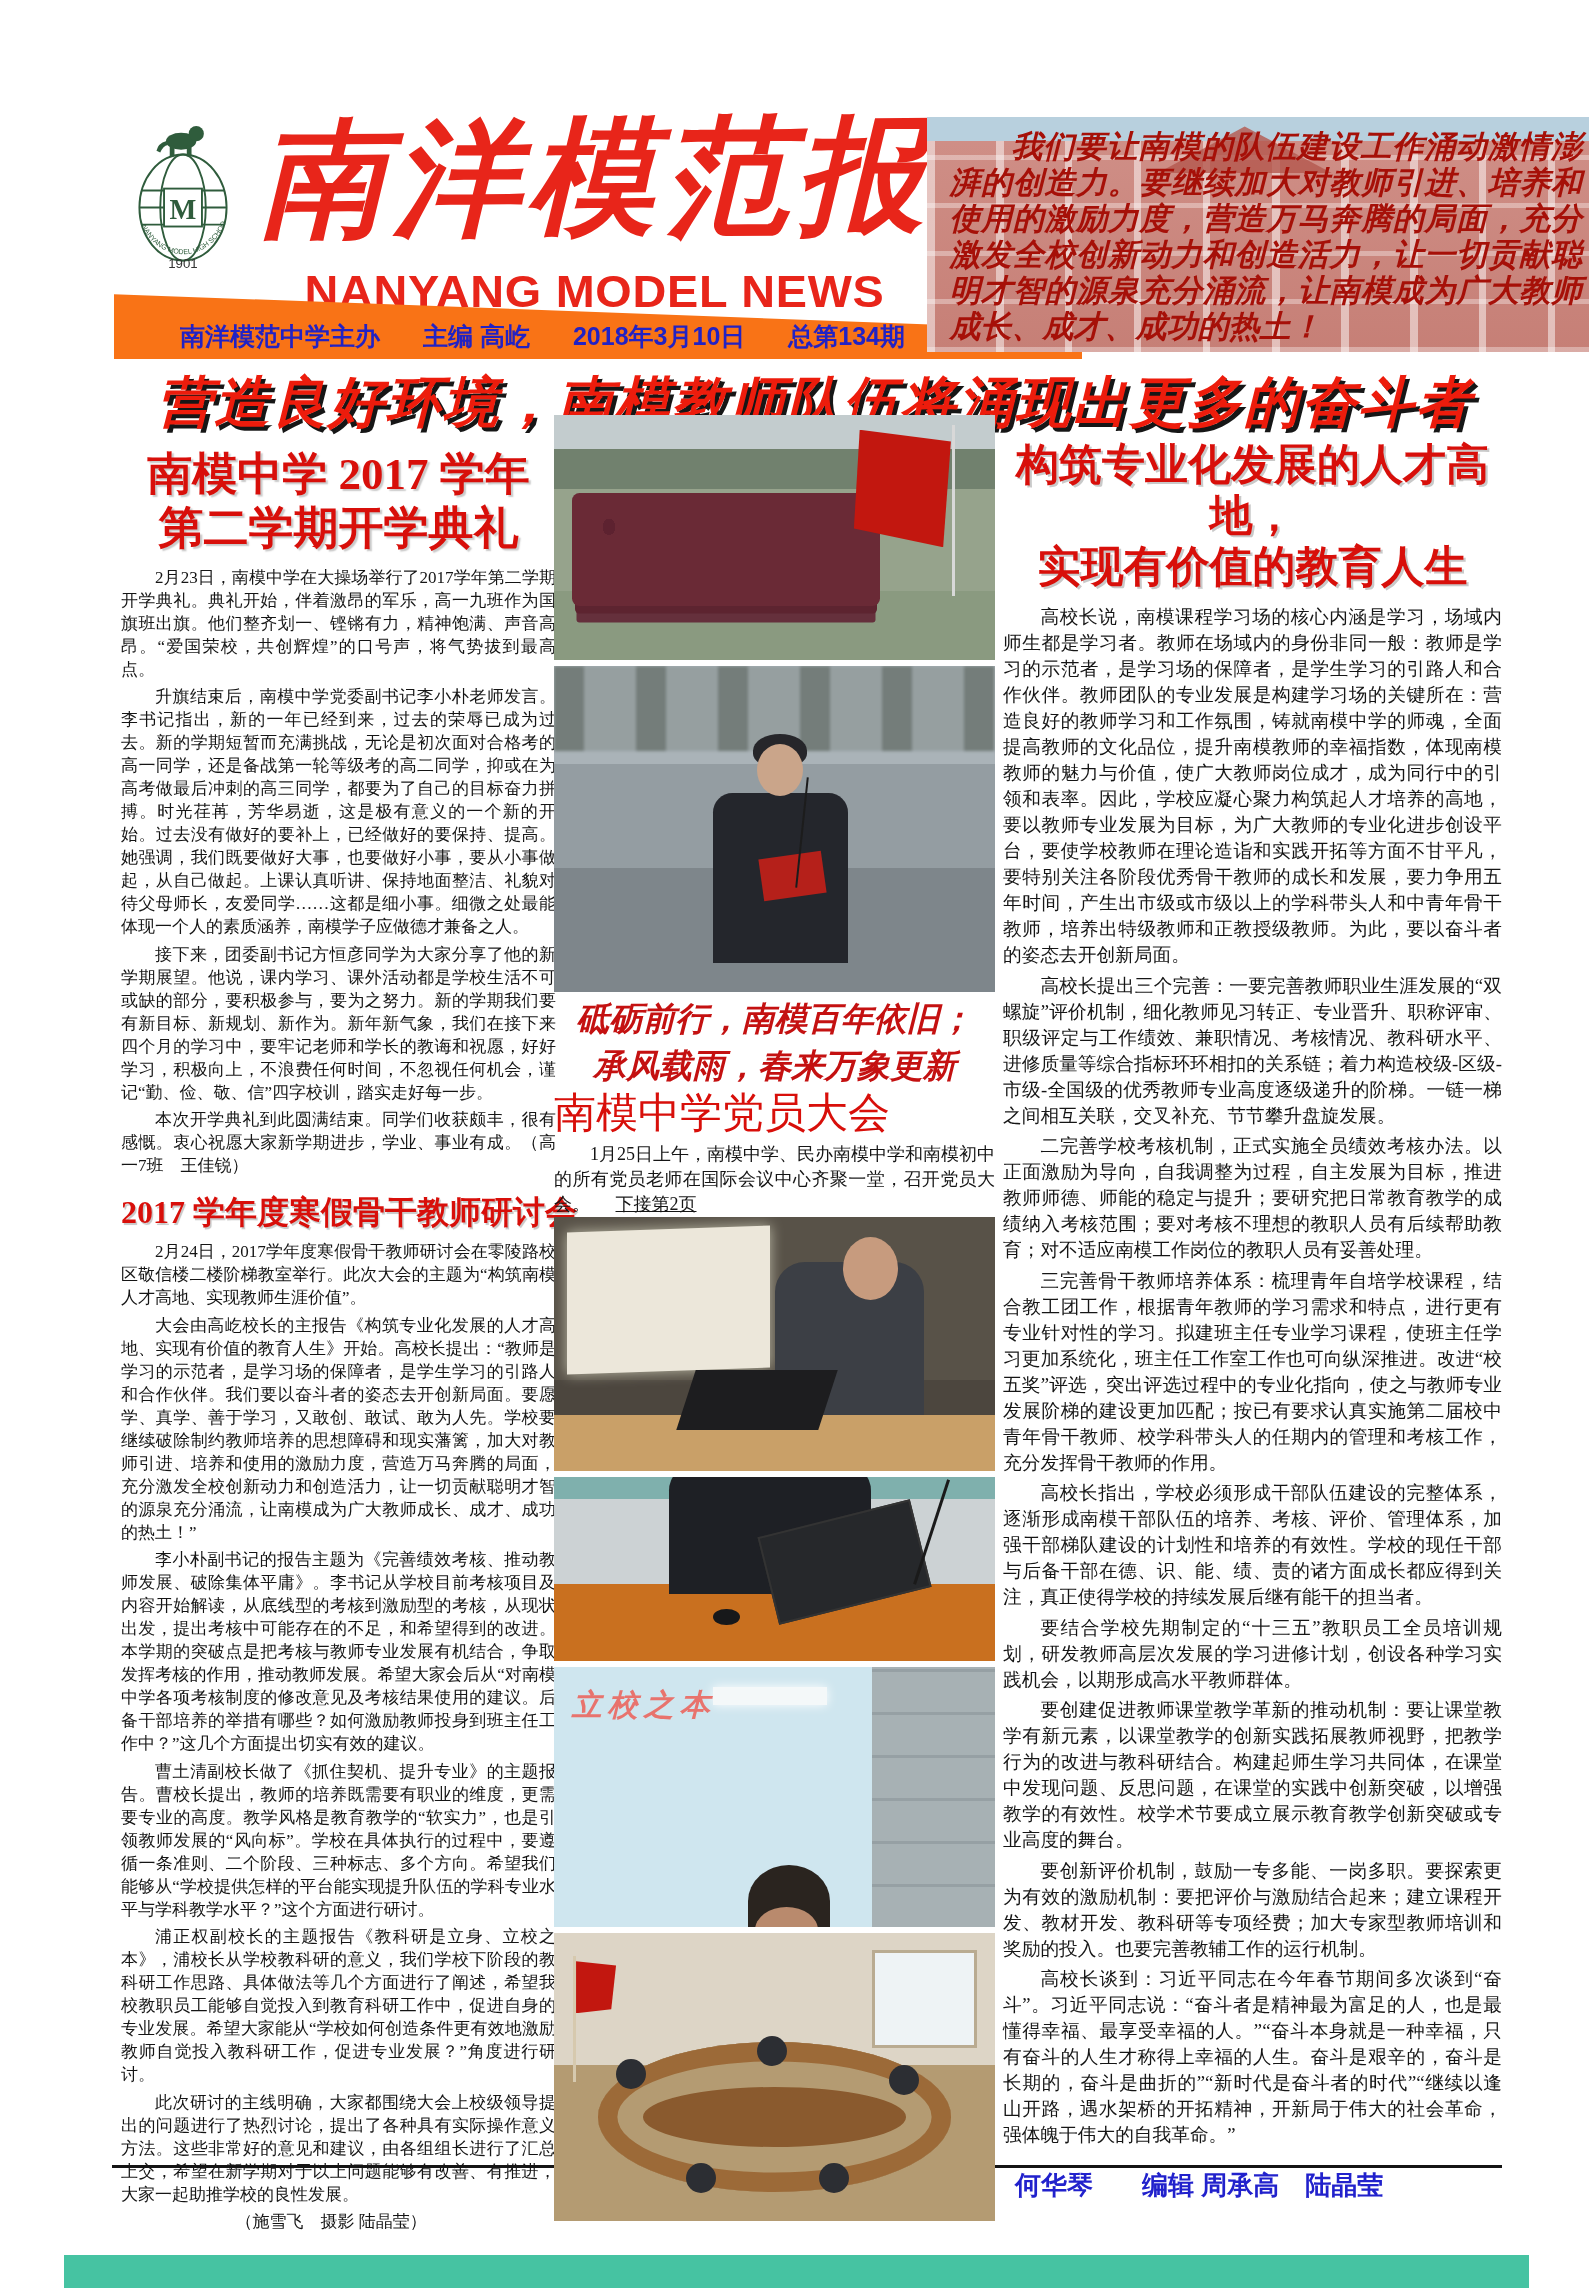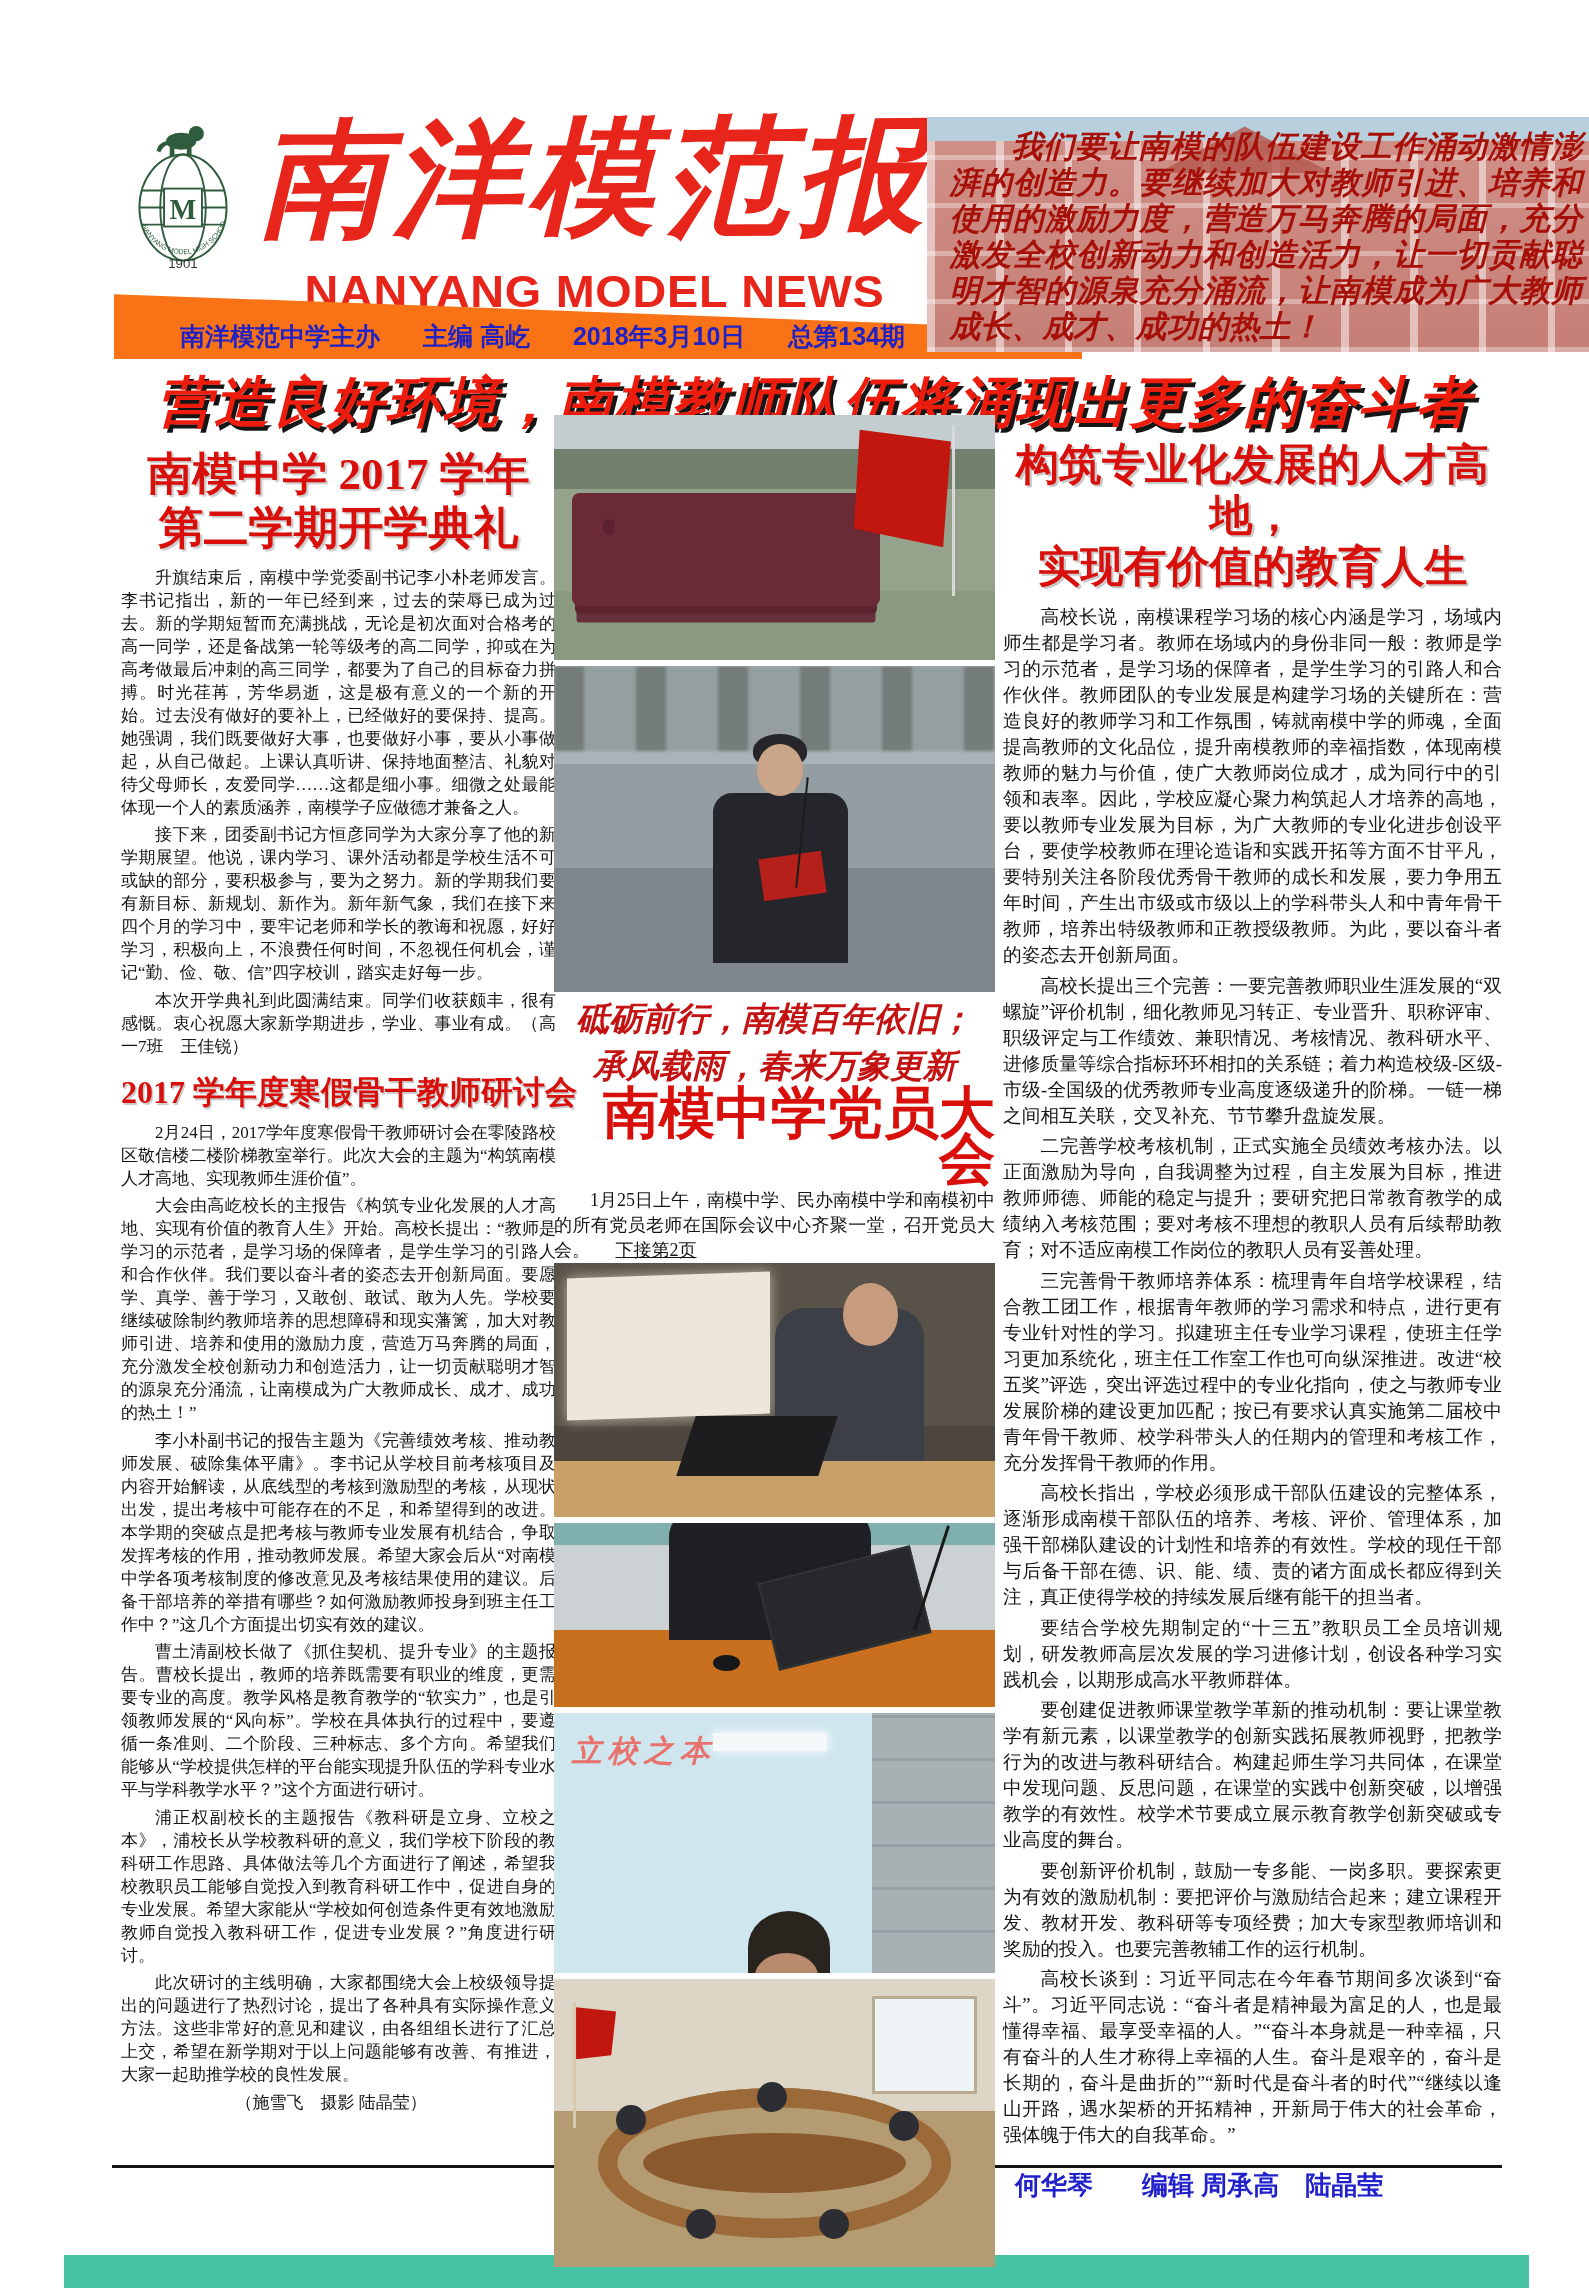--- a/index.html
+++ b/index.html
@@ -71,21 +71,21 @@
   .para { text-align:justify; text-indent:2em; margin-bottom:4.5px; color:#151515; }
   .byline { text-align:center; font-size:17px; padding-right:15px; margin-top:3px; }
 
   
   .photo { position:relative; width:100%; margin-bottom:6px; overflow:hidden; }
   .slogan {
     text-align:center; font-size:33px; line-height:42px; font-weight:bold; font-style:italic;
     color:#c41111; margin:4.5px 0 1.5px 0; white-space:nowrap;
   }
   .party-title {
-    text-align:right; font-size:56px; font-weight:bold; color:#d80f0a; line-height:46px; margin:3px 0 6px 0;
+    text-align:left; font-size:42px; font-weight:normal; color:#d80f0a; line-height:46px; margin:3px 0 6px 0;
   }
   .party-para { font-size:18px; line-height:25px; text-align:justify; text-indent:2em; }
   .next-page { text-decoration:underline; margin-left:21px; white-space:nowrap; }
 
   
   .ph1 { height:245px; background:linear-gradient(#c3ccce 0 14%, #71816e 14% 30%, #96a38c 30% 72%, #8a9a80 72%); }
   .ph1 .crowd { position:absolute; left:4%; top:32%; width:70%; height:46%;
     background:radial-gradient(10.5px 13.5px at 12% 30%, #5d2230 0 60%, rgba(0,0,0,0) 61%) ,#6a2a36; border-radius:7.5px; filter:blur(0.7px);
     box-shadow:0 10.5px 0 -3px #5d2430, 0 21px 0 -4.5px #65303c; }
   .ph1 .flag { position:absolute; right:10%; top:6%; width:22%; height:48%; background:#c2170f;
@@ -183,20 +183,21 @@
   </div>
 
   <div class="headline">营造良好环境，南模教师队伍将涌现出更多的奋斗者</div>
 
   <div class="col col-left">
     <div class="art-title-1">
       <div>南模中学 2017 学年</div>
       <div>第二学期开学典礼</div>
     </div>
     <div>
+        <p class="para">2月23日，南模中学在大操场举行了2017学年第二学期开学典礼。典礼开始，伴着激昂的军乐，高一九班作为国旗班出旗。他们整齐划一、铿锵有力，精神饱满、声音高昂。“爱国荣校，共创辉煌”的口号声，将气势拔到最高点。</p>
         <p class="para">升旗结束后，南模中学党委副书记李小朴老师发言。李书记指出，新的一年已经到来，过去的荣辱已成为过去。新的学期短暂而充满挑战，无论是初次面对合格考的高一同学，还是备战第一轮等级考的高二同学，抑或在为高考做最后冲刺的高三同学，都要为了自己的目标奋力拼搏。时光荏苒，芳华易逝，这是极有意义的一个新的开始。过去没有做好的要补上，已经做好的要保持、提高。她强调，我们既要做好大事，也要做好小事，要从小事做起，从自己做起。上课认真听讲、保持地面整洁、礼貌对待父母师长，友爱同学……这都是细小事。细微之处最能体现一个人的素质涵养，南模学子应做德才兼备之人。</p>
         <p class="para">接下来，团委副书记方恒彦同学为大家分享了他的新学期展望。他说，课内学习、课外活动都是学校生活不可或缺的部分，要积极参与，要为之努力。新的学期我们要有新目标、新规划、新作为。新年新气象，我们在接下来四个月的学习中，要牢记老师和学长的教诲和祝愿，好好学习，积极向上，不浪费任何时间，不忽视任何机会，谨记“勤、俭、敬、信”四字校训，踏实走好每一步。</p>
         <p class="para">本次开学典礼到此圆满结束。同学们收获颇丰，很有感慨。衷心祝愿大家新学期进步，学业、事业有成。（高一7班　王佳锐）</p>
       </div>
 
     <div class="art-title-2">2017 学年度寒假骨干教师研讨会</div>
     <div>
         <p class="para">2月24日，2017学年度寒假骨干教师研讨会在零陵路校区敬信楼二楼阶梯教室举行。此次大会的主题为“构筑南模人才高地、实现教师生涯价值”。</p>
         <p class="para">大会由高屹校长的主报告《构筑专业化发展的人才高地、实现有价值的教育人生》开始。高校长提出：“教师是学习的示范者，是学习场的保障者，是学生学习的引路人和合作伙伴。我们要以奋斗者的姿态去开创新局面。要愿学、真学、善于学习，又敢创、敢试、敢为人先。学校要继续破除制约教师培养的思想障碍和现实藩篱，加大对教师引进、培养和使用的激励力度，营造万马奔腾的局面，充分激发全校创新动力和创造活力，让一切贡献聪明才智的源泉充分涌流，让南模成为广大教师成长、成才、成功的热土！”</p>
         <p class="para">李小朴副书记的报告主题为《完善绩效考核、推动教师发展、破除集体平庸》。李书记从学校目前考核项目及内容开始解读，从底线型的考核到激励型的考核，从现状出发，提出考核中可能存在的不足，和希望得到的改进。本学期的突破点是把考核与教师专业发展有机结合，争取发挥考核的作用，推动教师发展。希望大家会后从“对南模中学各项考核制度的修改意见及考核结果使用的建议。后备干部培养的举措有哪些？如何激励教师投身到班主任工作中？”这几个方面提出切实有效的建议。</p>

